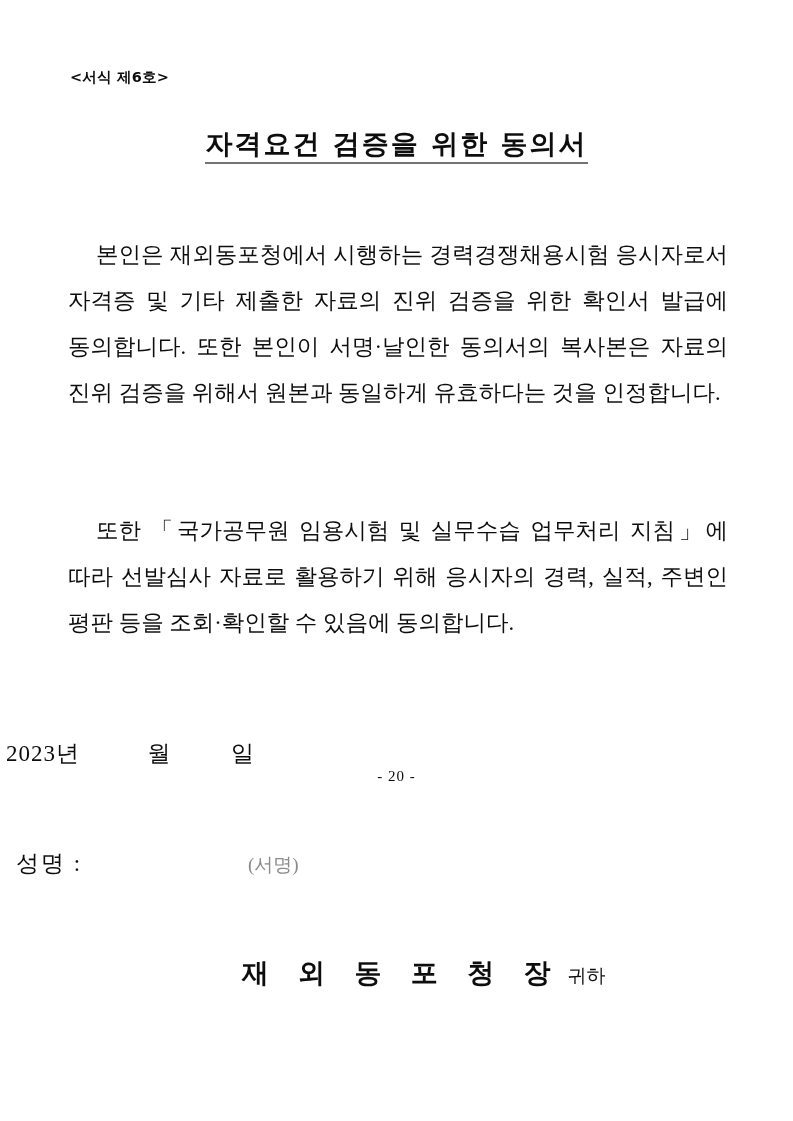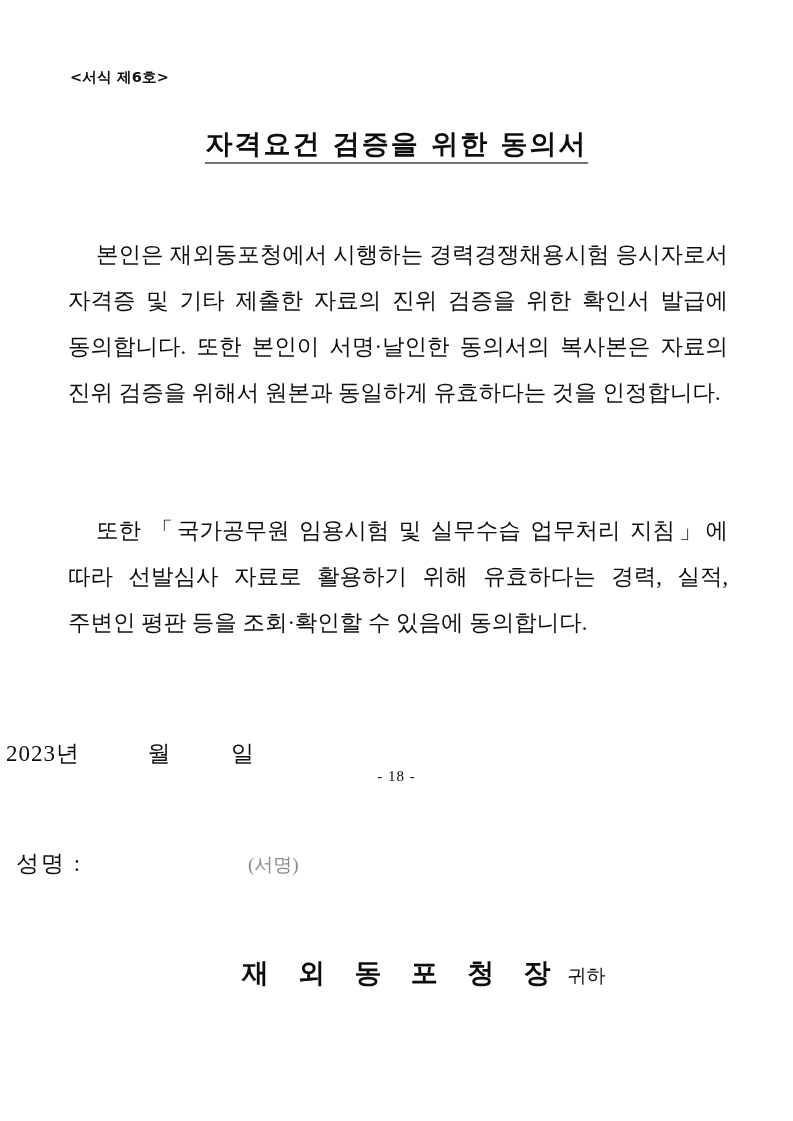--- a/index.html
+++ b/index.html
@@ -119,35 +119,35 @@
 <div class="page">
 
   <div class="form-code">&lt;서식 제6호&gt;</div>
 
   <div class="doc-title">
     <span class="u">자격요건 검증을 위한 동의서</span>
   </div>
 
   <div class="body-block para1 para-indent">본인은 재외동포청에서 시행하는 경력경쟁채용시험 응시자로서 자격증 및 기타 제출한 자료의 진위 검증을 위한 확인서 발급에 동의합니다. 또한 본인이 서명·날인한 동의서의 복사본은 자료의 진위 검증을 위해서 원본과 동일하게 유효하다는 것을 인정합니다.</div>
 
-  <div class="body-block para2 para-indent">또한 「국가공무원 임용시험 및 실무수습 업무처리 지침」에 따라 선발심사 자료로 활용하기 위해 유효하다는 경력, 실적, 주변인 평판 등을 조회·확인할 수 있음에 동의합니다.</div>
+  <div class="body-block para2 para-indent">또한 「국가공무원 임용시험 및 실무수습 업무처리 지침」에 따라 선발심사 자료로 활용하기 위해 응시자의 경력, 실적, 주변인 평판 등을 조회·확인할 수 있음에 동의합니다.</div>
 
   <div class="date-line">
     <span>2023년</span>
     <span class="gap-a"></span>
     <span>월</span>
     <span class="gap-b"></span>
     <span>일</span>
   </div>
 
   <div class="name-line">
     <span class="label">성명 :</span>
     <span class="sign-hint">(서명)</span>
   </div>
 
   <div class="recipient-line">
     <span class="org">재 외 동 포 청 장</span>
     <span class="honorific">귀하</span>
   </div>
 
-  <div class="page-number">- 18 -</div>
+  <div class="page-number">- 20 -</div>
 
 </div>
 
 </body></html>

